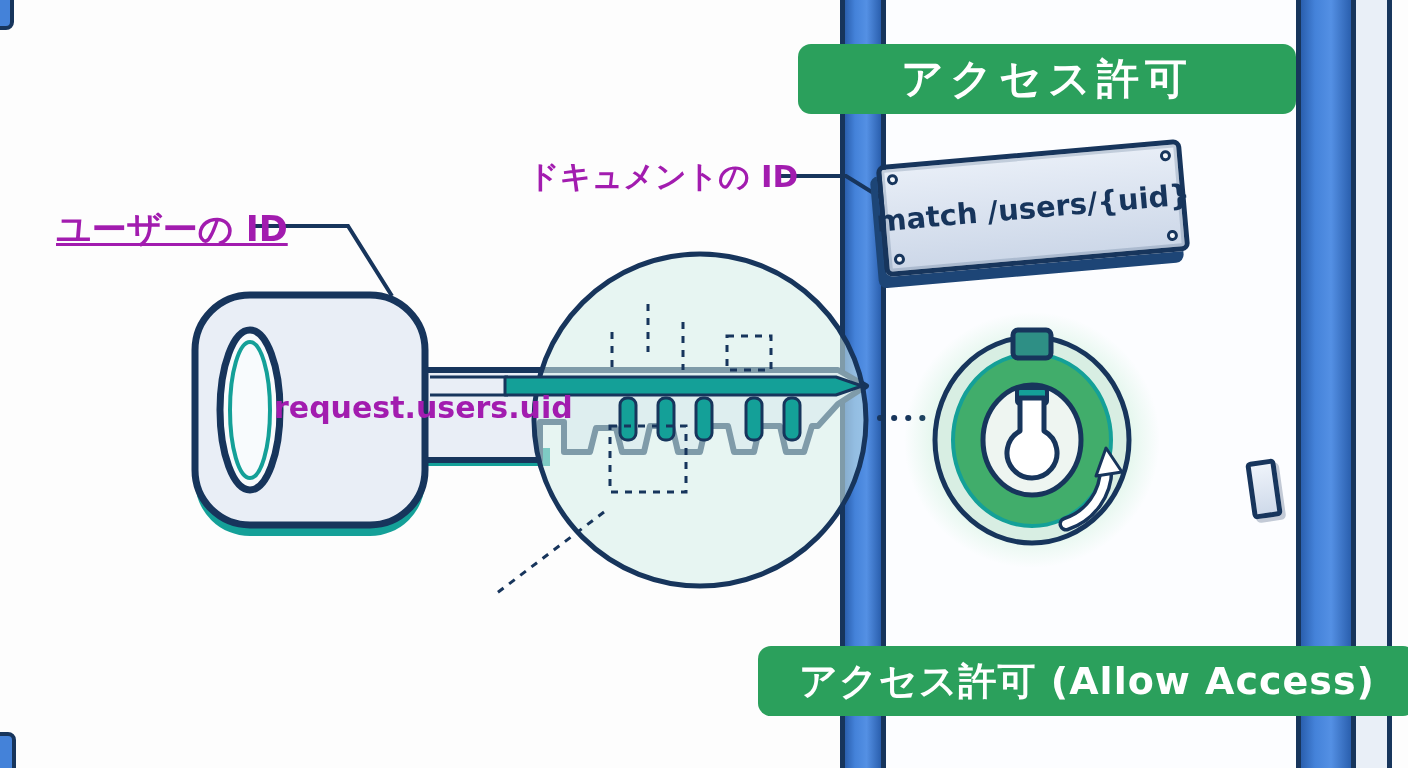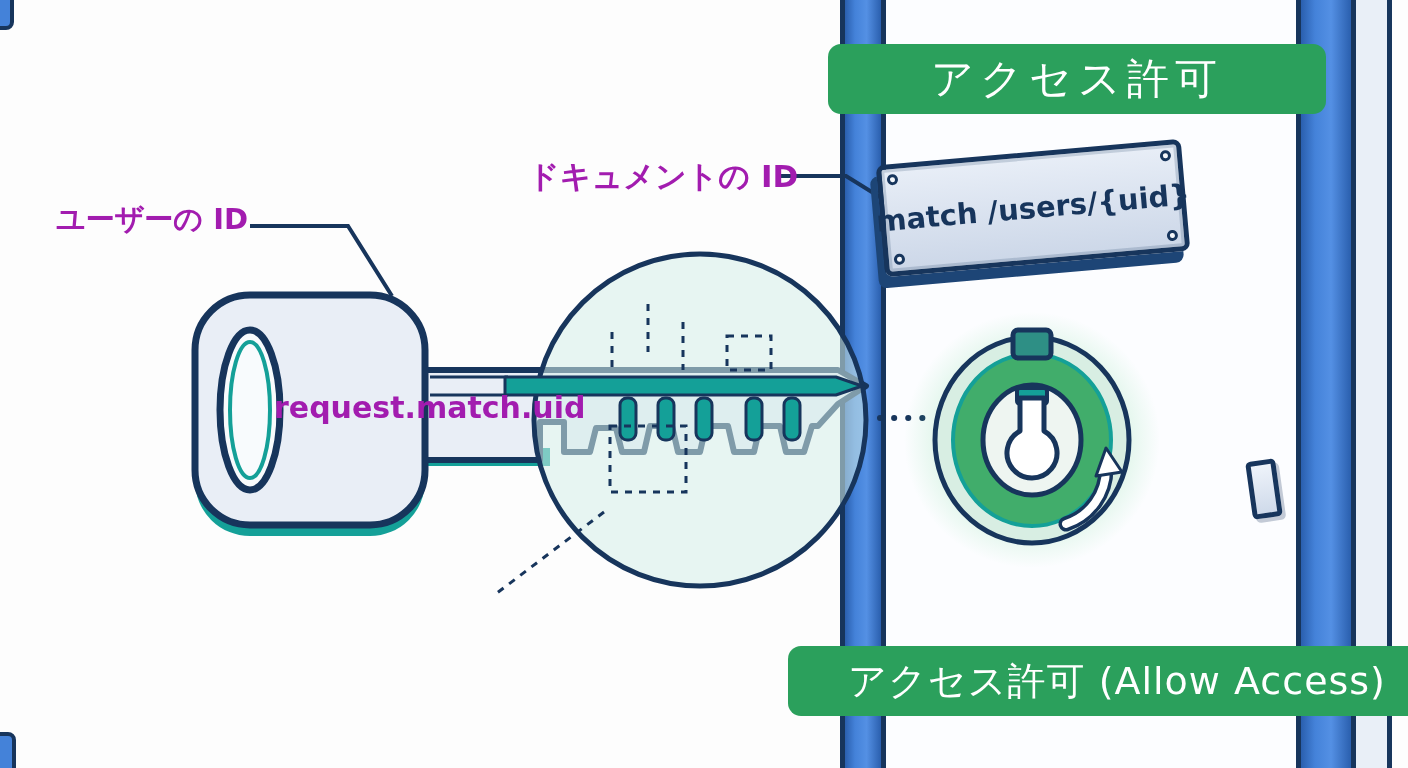--- a/index.html
+++ b/index.html
@@ -27,27 +27,27 @@
   
   .handle{
     position:absolute;left:1249px;top:460px;width:30px;height:58px;
     background:linear-gradient(180deg,#eef3fa,#cfdaea);
     border:5px solid #17355c;border-radius:5px;box-sizing:border-box;
     transform:rotate(-8deg);box-shadow:3px 4px 0 rgba(23,53,92,.25);
   }
   
   .banner{
     position:absolute;display:flex;align-items:center;justify-content:center;
-    background:#2ba05c;border-radius:13px;color:#fff;font-weight:normal;margin-left:30px;
+    background:#2ba05c;border-radius:13px;color:#fff;font-weight:bold;
   }
   .banner.top{left:798px;top:44px;width:498px;height:70px;font-size:42px;letter-spacing:6px;}
   .banner.bottom{left:758px;top:646px;width:658px;height:70px;font-size:38px;letter-spacing:1px;}
   
   .lbl{position:absolute;color:#a21caf;font-weight:bold;white-space:nowrap;}
-  .lbl.user{left:56px;top:200px;font-size:29px;}
+  .lbl.user{left:56px;top:206px;font-size:35px;text-decoration:underline;}
   .lbl.doc{left:528px;top:156px;font-size:31px;}
   .lbl.keytext{left:274px;top:390px;font-size:30px;}
   .lbl.match{left:646px;top:498px;font-size:36px;letter-spacing:4px;}
   
   .plate{
     position:absolute;left:880px;top:152px;width:306px;height:112px;box-sizing:border-box;
     background:linear-gradient(180deg,#e8eef7,#ccd7e8);
     border:5px solid #17355c;border-radius:8px;
     transform:rotate(-5deg);
     box-shadow:-7px 11px 0 #1d4576, inset 0 0 0 3px rgba(23,58,94,.18);
@@ -150,21 +150,21 @@
     <div class="screw tr"></div>
     <div class="screw bl"></div>
     <div class="screw br"></div>
     <div class="text">match /users/{uid}</div>
   </div>
 
   <div class="handle"></div>
 
   <div class="lbl user">ユーザーの ID</div>
   <div class="lbl doc">ドキュメントの ID</div>
-  <div class="lbl keytext">request.match.uid</div>
+  <div class="lbl keytext">request.users.uid</div>
 
   <div class="banner top">
     <span>アクセス許可</span>
   </div>
   <div class="banner bottom">
     <span>アクセス許可 (Allow Access)</span>
   </div>
 
 </div>
 

